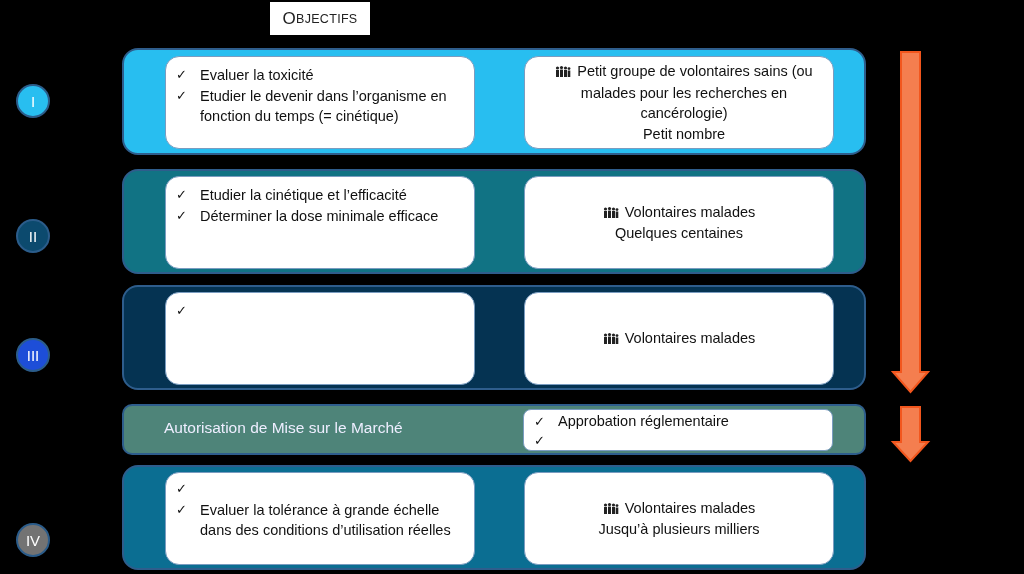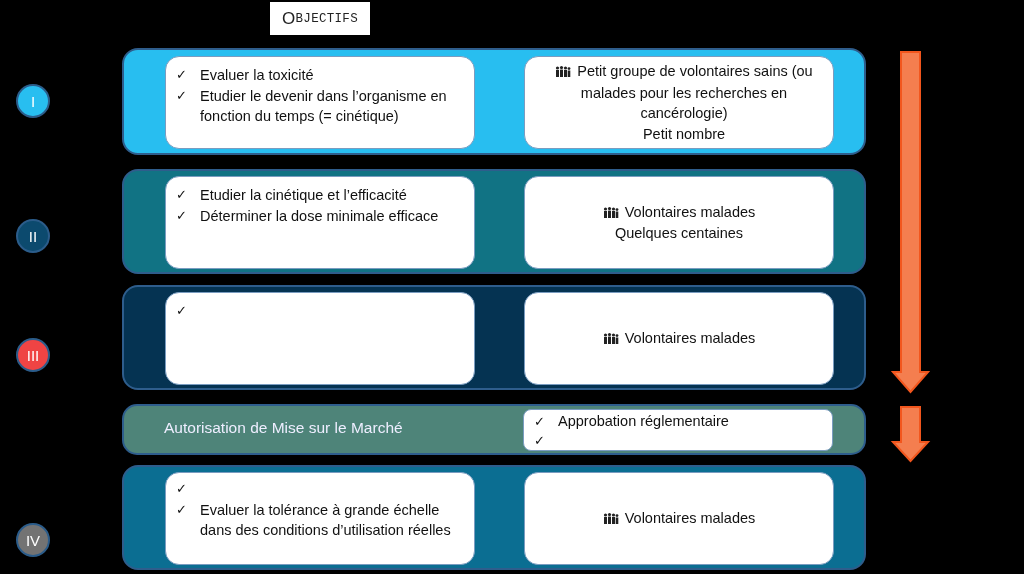--- a/index.html
+++ b/index.html
@@ -8,21 +8,21 @@
     position: relative; overflow: hidden;
     font-family: "Liberation Sans", "DejaVu Sans", sans-serif;
     color: #111;
   }
   .title-box {
     position: absolute; left: 270px; top: 2px; width: 100px; height: 33px;
     background: #fff; display: flex; align-items: center; justify-content: center;
     font-size: 15px; letter-spacing: 0.3px; color: #222;
   }
   .title-box .big { font-size: 17px; }
-  .title-box .small { font-size: 12.5px; font-family: Liberation Mono, monospace; }
+  .title-box .small { font-size: 12.5px; }
 
   .phase-circle {
     position: absolute; left: 16px; width: 34px; height: 34px; border-radius: 50%;
     display: flex; align-items: center; justify-content: center;
     color: #fff; font-size: 15px; border: 2px solid #2b5c8a; box-sizing: border-box;
   }
 
   .phase-row {
     position: absolute; left: 122px; width: 744px; border-radius: 16px;
     border: 2px solid #2e5d8c; box-sizing: border-box;
@@ -35,21 +35,21 @@
   .inner-left { left: 41px; width: 310px; padding: 8px 8px 6px 10px; }
   .inner-right { left: 400px; width: 310px; display: flex; flex-direction: column;
     align-items: center; justify-content: center; text-align: center; padding: 4px 10px; }
   .check-list { list-style: none; margin: 0; padding: 0; }
   .check-list li { display: flex; }
   .check-list .chk { width: 24px; flex: 0 0 24px; font-size: 13px; }
   .people-icon { display: inline-block; margin-right: 6px; vertical-align: -1px; }
 
   .amm-row {
     position: absolute; left: 122px; top: 404px; width: 744px; height: 51px;
-    background: #4e8479; border-radius: 15px; border: 2px solid #2e5d8c; box-sizing: border-box;
+    background: #4e8479; border-radius: 10px; border: 2px solid #2e5d8c; box-sizing: border-box;
   }
   .amm-label {
     position: absolute; left: 40px; top: 13px; color: #eef; font-size: 15.5px;
   }
   .amm-inner {
     position: absolute; left: 399px; top: 3px; width: 310px; height: 42px;
     background: #fff; border-radius: 8px; border: 1.5px solid #7a9cc0; box-sizing: border-box;
     padding: 2px 10px; font-size: 14.5px; line-height: 19px;
   }
 
@@ -58,21 +58,21 @@
 </head>
 <body>
 
 <div class="title-box">
   <span class="big">O</span>
     <span class="small">BJECTIFS</span>
 </div>
 
 <div class="phase-circle" style="top:84px;background:#28bef0;">I</div>
 <div class="phase-circle" style="top:219px;background:#0c4a6e;">II</div>
-<div class="phase-circle" style="top:338px;background:#ef4444;">III</div>
+<div class="phase-circle" style="top:338px;background:#1d4ed8;">III</div>
 <div class="phase-circle" style="top:523px;background:#737373;">IV</div>
 
 <div class="phase-row" style="top:48px;height:107px;background:#28bef0;">
   <div class="inner-box inner-left" style="top:6px;height:93px;">
     <ul class="check-list">
       <li>
           <span class="chk">✓</span>
           <span>Evaluer la toxicité</span>
         </li>
       <li>
@@ -185,20 +185,21 @@
               <circle cx="2.5" cy="2" r="1.6"></circle>
               <rect x="1" y="4" width="3" height="7"></rect>
               <circle cx="6.5" cy="1.6" r="1.6"></circle>
               <rect x="5" y="3.6" width="3" height="7.4"></rect>
               <circle cx="10.5" cy="2" r="1.6"></circle>
               <rect x="9" y="4" width="3" height="7"></rect>
               <circle cx="14" cy="2.6" r="1.4"></circle>
               <rect x="12.7" y="4.5" width="2.6" height="6.5"></rect>
             </g>
           </svg></span><span>Volontaires malades</span></div>
+    <div>Jusqu’à plusieurs milliers</div>
   </div>
 </div>
 
 <svg class="arrow" style="left:890px;top:50px;" width="42" height="345" viewBox="0 0 42 345">
   <path d="M11 2 H30 V322 H38 L20.5 342 L3 322 H11 Z" fill="#f47e4f" stroke="#f2561d" stroke-width="2"></path>
 </svg>
 <svg class="arrow" style="left:890px;top:405px;" width="42" height="58" viewBox="0 0 42 58">
   <path d="M11 2 H30 V37 H38 L20.5 56 L3 37 H11 Z" fill="#f47e4f" stroke="#f2561d" stroke-width="2"></path>
 </svg>
 

